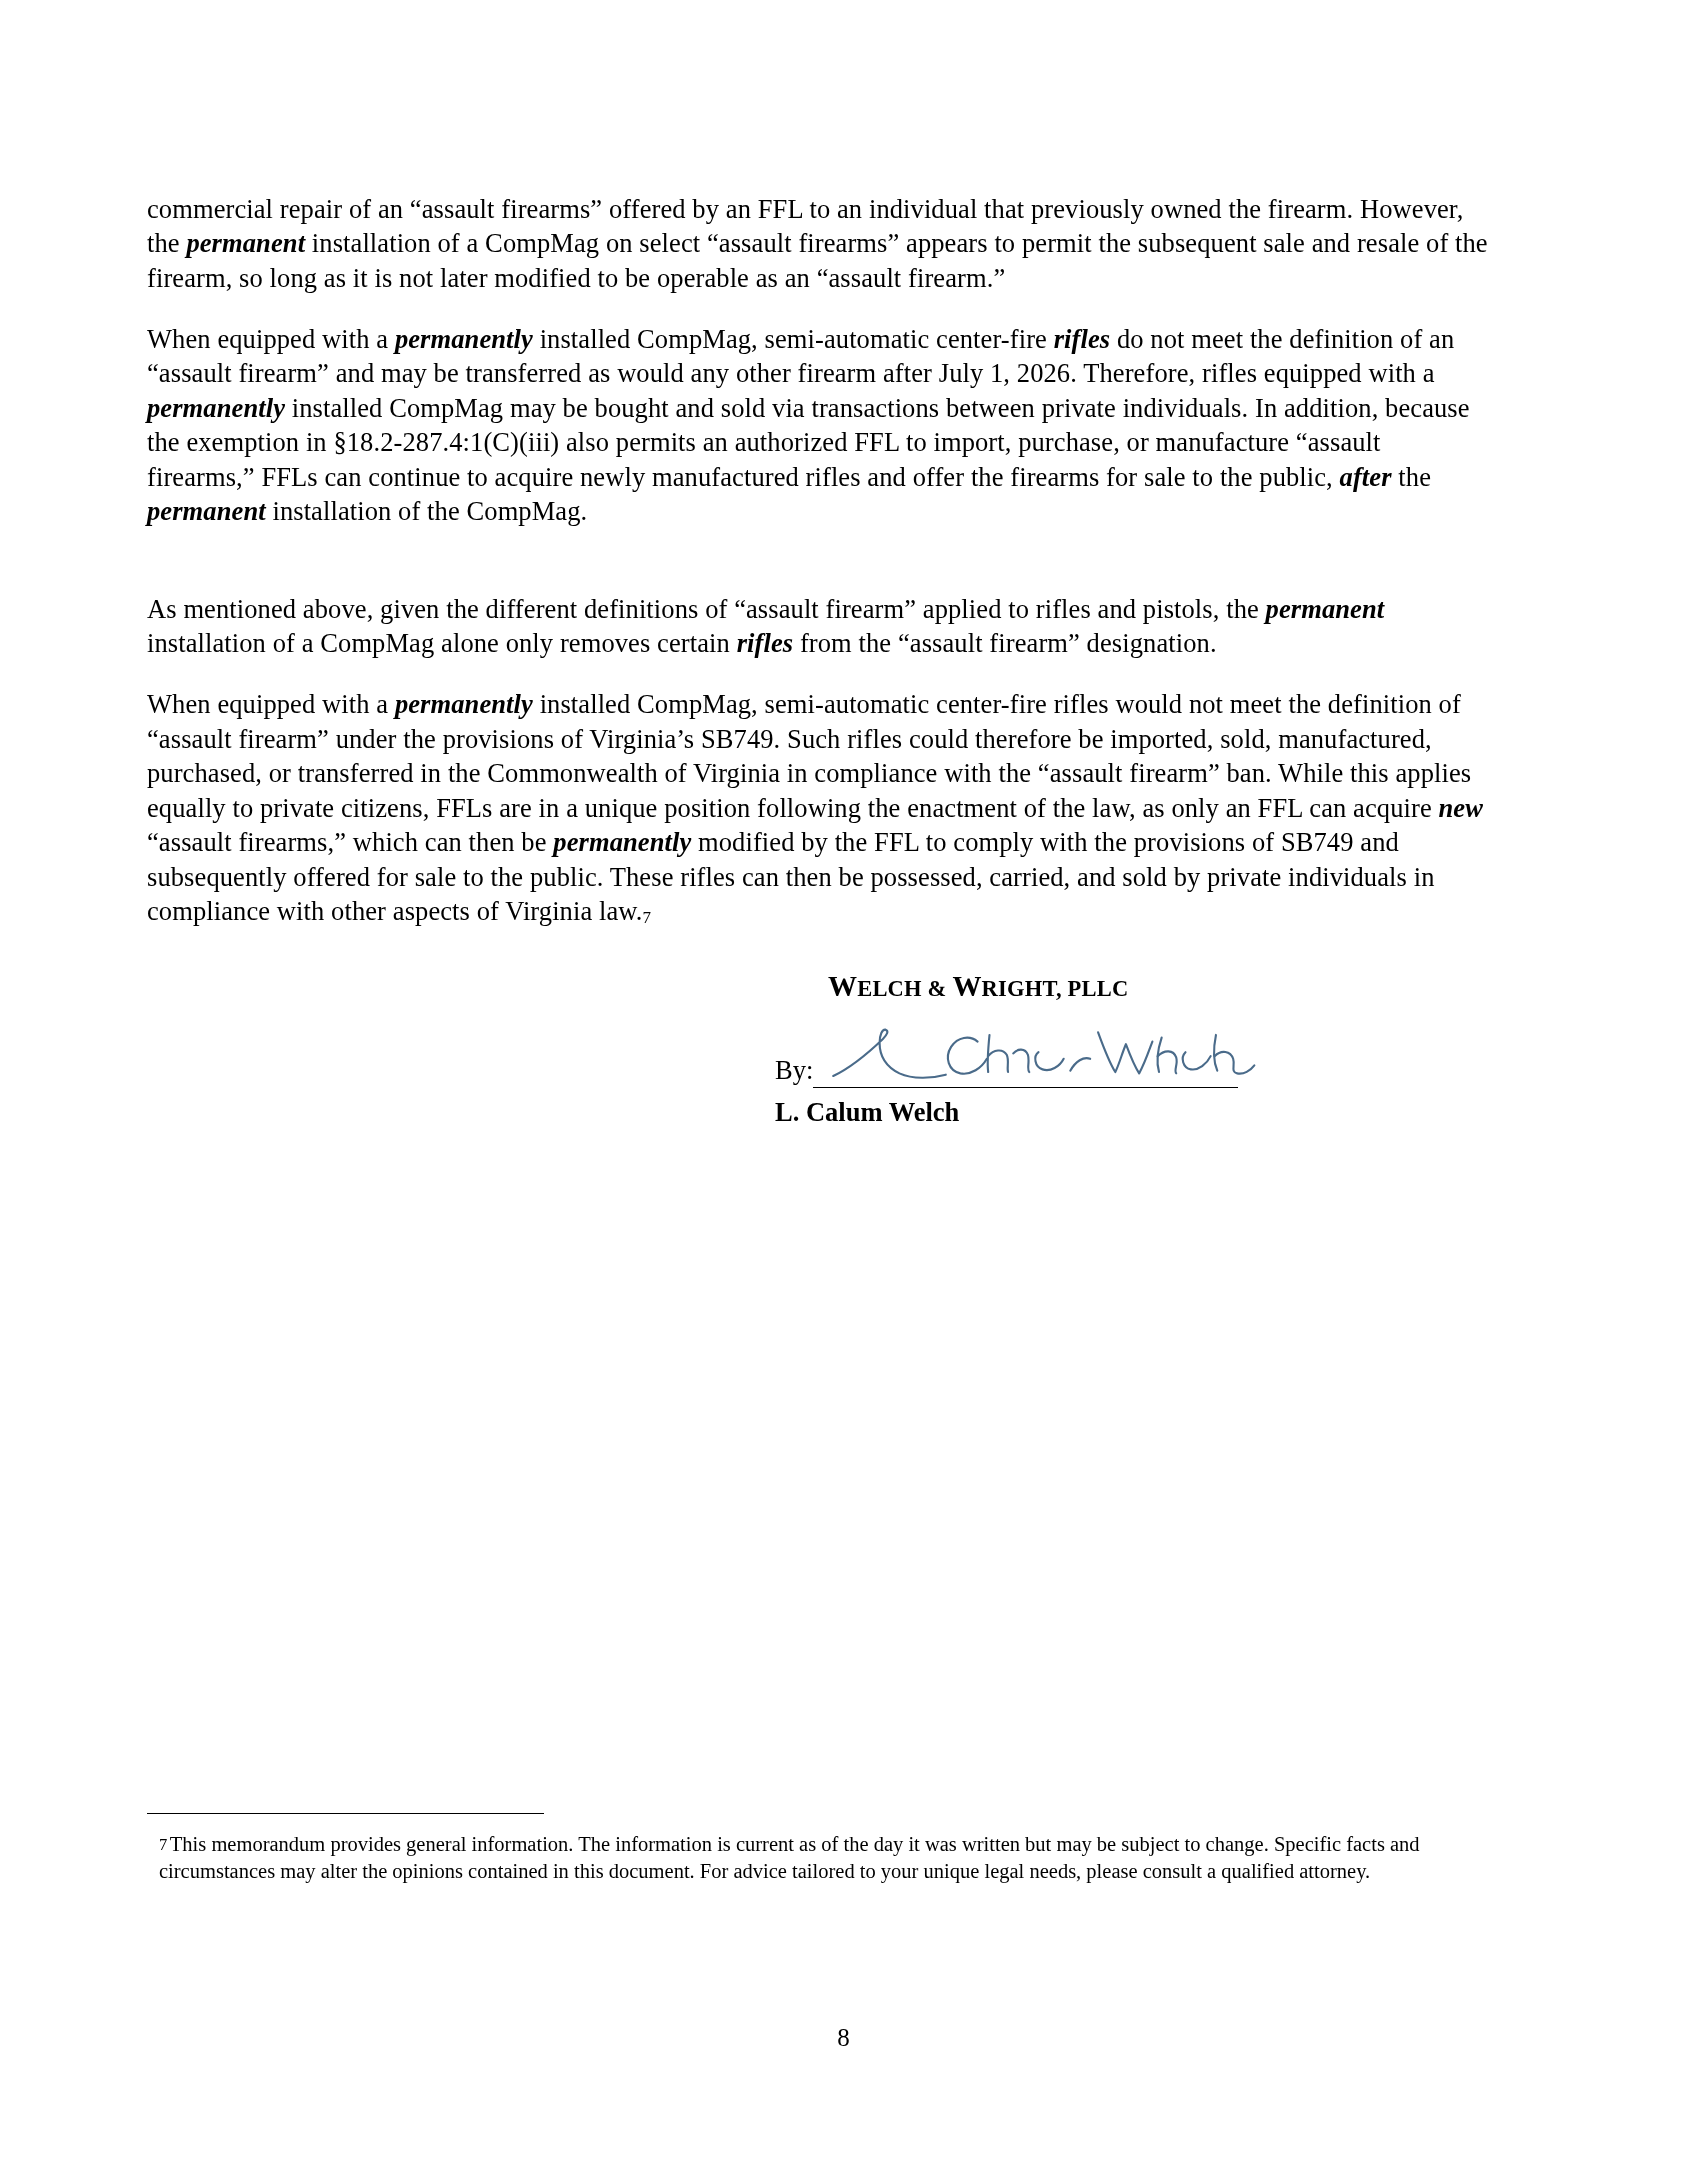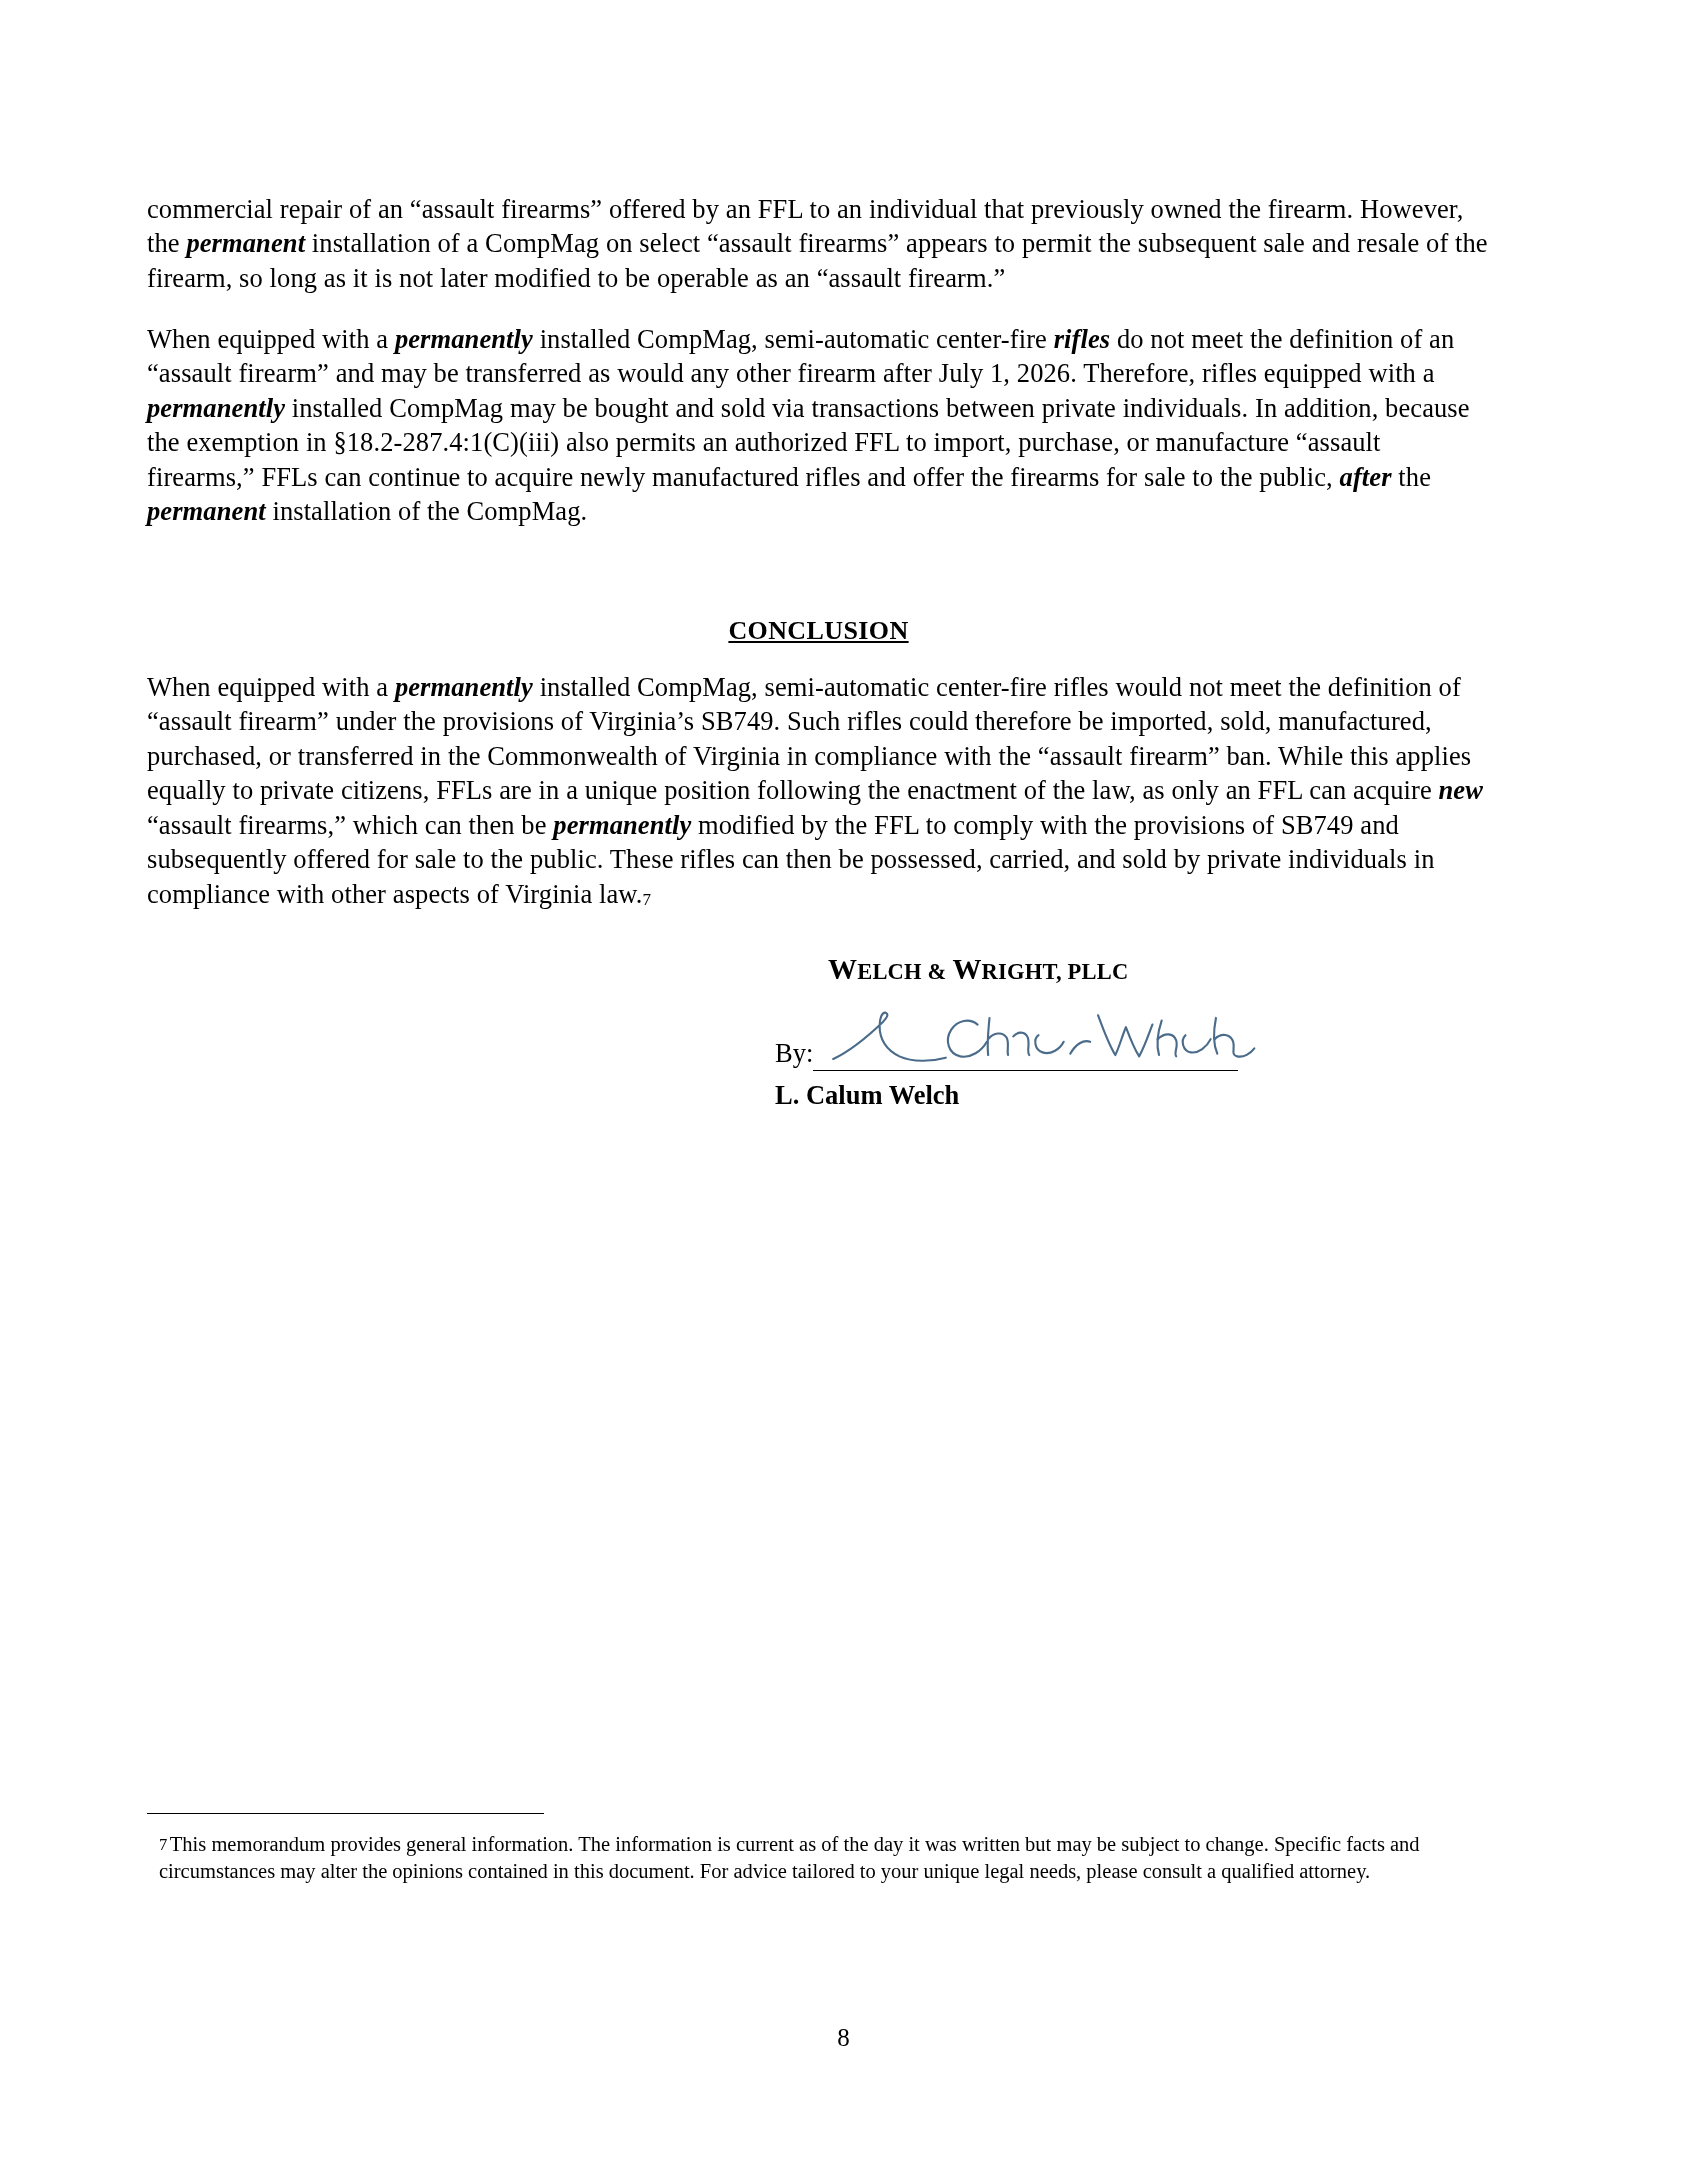--- a/index.html
+++ b/index.html
@@ -142,22 +142,22 @@
 <div class="page">
 
   <div class="content">
 
     <p class="body-text">commercial repair of an “assault firearms” offered by an FFL to an individual that previously owned the firearm. However, the <b class="bi">permanent</b> installation of a CompMag on select “assault firearms” appears to permit the subsequent sale and resale of the firearm, so long as it is not later modified to be operable as an “assault firearm.”</p>
 
     <p class="body-text">When equipped with a <b class="bi">permanently</b> installed CompMag, semi-automatic center-fire <b class="bi">rifles</b> do not meet the definition of an “assault firearm” and may be transferred as would any other firearm after July 1, 2026. Therefore, rifles equipped with a <b class="bi">permanently</b> installed CompMag may be bought and sold via transactions between private individuals. In addition, because the exemption in §18.2-287.4:1(C)(iii) also permits an authorized FFL to import, purchase, or manufacture “assault firearms,” FFLs can continue to acquire newly manufactured rifles and offer the firearms for sale to the public, <b class="bi">after</b> the <b class="bi">permanent</b> installation of the CompMag.</p>
 
     <div class="spacer-lg"></div>
 
+    <p class="body-text">As mentioned above, given the different definitions of “assault firearm” applied to rifles and pistols, the <b class="bi">permanent</b> installation of a CompMag alone only removes certain <b class="bi">rifles</b> from the “assault firearm” designation.</p>
 
-    <div class="conclusion-heading">CONCLUSION</div>
 
     <p class="body-text tight">When equipped with a <b class="bi">permanently</b> installed CompMag, semi-automatic center-fire rifles would not meet the definition of “assault firearm” under the provisions of Virginia’s SB749. Such rifles could therefore be imported, sold, manufactured, purchased, or transferred in the Commonwealth of Virginia in compliance with the “assault firearm” ban. While this applies equally to private citizens, FFLs are in a unique position following the enactment of the law, as only an FFL can acquire <b class="bi">new</b> “assault firearms,” which can then be <b class="bi">permanently</b> modified by the FFL to comply with the provisions of SB749 and subsequently offered for sale to the public. These rifles can then be possessed, carried, and sold by private individuals in compliance with other aspects of Virginia law.<span class="footnote-ref">7</span></p>
 
     <div class="sign-block">
 
       <div class="firm-name"><span>W</span><span class="sc">ELCH &amp; </span><span>W</span><span class="sc">RIGHT, PLLC</span></div>
 
       <div class="by-row">
         <div class="by-label">By:</div>
         <div class="sig-line">

